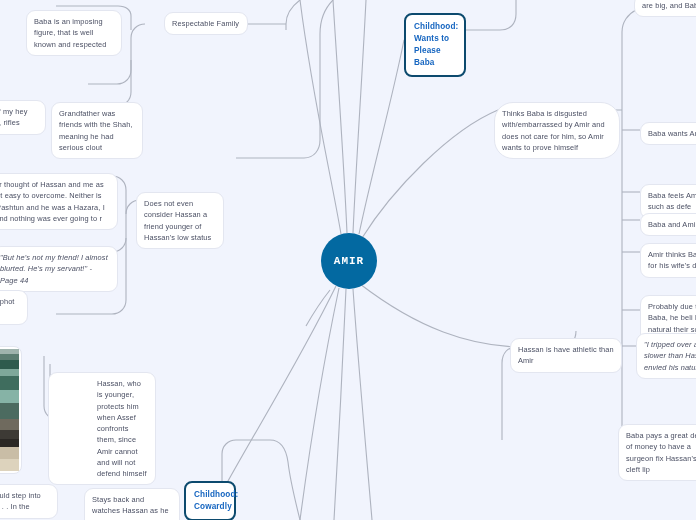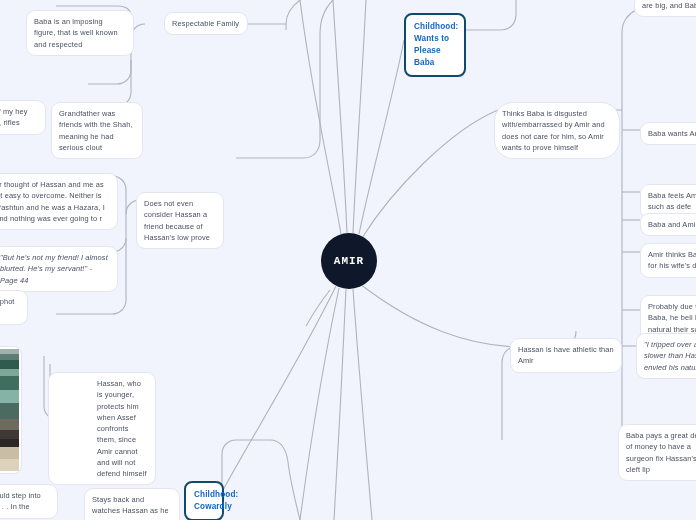--- a/index.html
+++ b/index.html
@@ -57,21 +57,21 @@
   }
 
   
   #root-node {
     position: absolute;
     left: 321px;
     top: 233px;
     width: 56px;
     height: 56px;
     border-radius: 50%;
-    background: #0f172a;
+    background: #0369a1;
     color: #ffffff;
     display: flex;
     align-items: center;
     justify-content: center;
     font-family: "Liberation Mono", monospace;
     font-size: 11px;
     font-weight: bold;
     letter-spacing: 1px;
     z-index: 5;
   }
@@ -173,38 +173,38 @@
   </svg>
 
   <div id="root-node">
     <span>AMIR</span>
   </div>
 
   <div class="node" style="left:146px; top:12px; width:84px;margin-left:18px;">
     <span>Respectable Family</span>
   </div>
 
-  <div class="node" style="left:26px; top:10px; width:108px;">
+  <div class="node" style="left:26px; top:10px; width:96px;">
     <span>Baba is an imposing figure, that is well known and respected</span>
   </div>
 
   <div class="node" style="left:51px; top:102px; width:92px;">
     <span>Grandfather was friends with the Shah, meaning he had serious clout</span>
   </div>
 
   <div class="node" style="left:-26px; top:100px; width:72px;">
     <span>ots of my hey are s, rifles</span>
   </div>
 
   <div class="node" style="left:-34px; top:173px; width:152px;">
     <span>, I never thought of Hassan and me as tory isn't easy to overcome. Neither is was a Pashtun and he was a Hazara, I Shi'a, and nothing was ever going to r</span>
   </div>
 
   <div class="node" style="left:136px; top:192px; width:88px;">
-    <span>Does not even consider Hassan a friend because of Hassan's low prove</span>
+    <span>Does not even consider Hassan a friend younger of Hassan's low status</span>
   </div>
 
   <div class="node it" style="left:-8px; top:246px; width:126px;">
     <span>"But he's not my friend! I almost blurted. He's my servant!" - Page 44</span>
   </div>
 
   <div class="node" style="left:-32px; top:290px; width:60px;">
     <span>. In f a phot a." -</span>
   </div>
 
@@ -217,21 +217,21 @@
   </div>
 
   <div class="node" style="left:-34px; top:484px; width:92px;">
     <span>. . . I could step into uld run. . . In the</span>
   </div>
 
   <div class="node" style="left:84px; top:488px; width:96px;">
     <span>Stays back and watches Hassan as he gets raped</span>
   </div>
 
-  <div class="node accent" style="left:184px; top:481px; width:40px;">
+  <div class="node accent" style="left:184px; top:481px; width:52px;">
     <span>Childhood: Cowardly</span>
   </div>
 
   <div class="node accent" style="left:404px; top:13px; width:62px;">
     <span>Childhood: Wants to Please Baba</span>
   </div>
 
   <div class="node" style="left:494px; top:102px; width:126px;border-radius:19px;">
     <span>Thinks Baba is disgusted with/embarrassed by Amir and does not care for him, so Amir wants to prove himself</span>
   </div>

